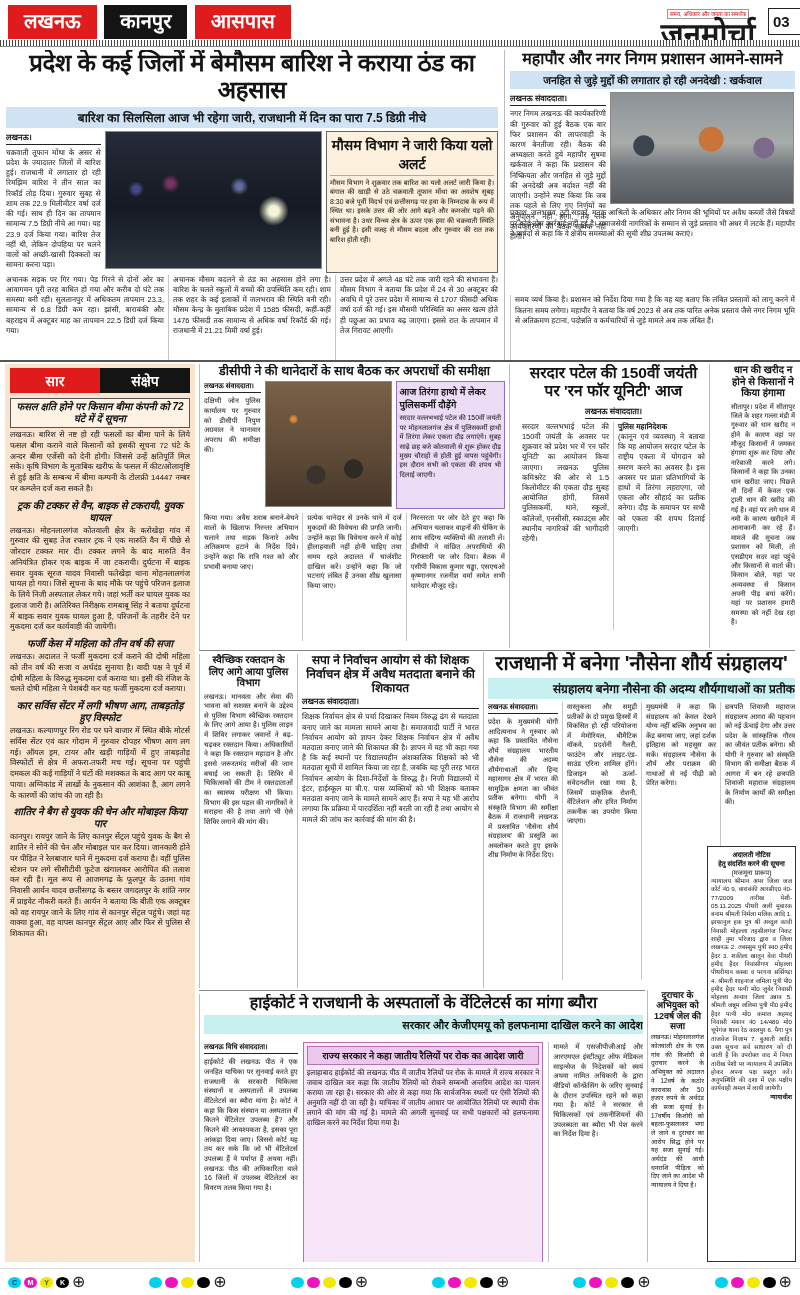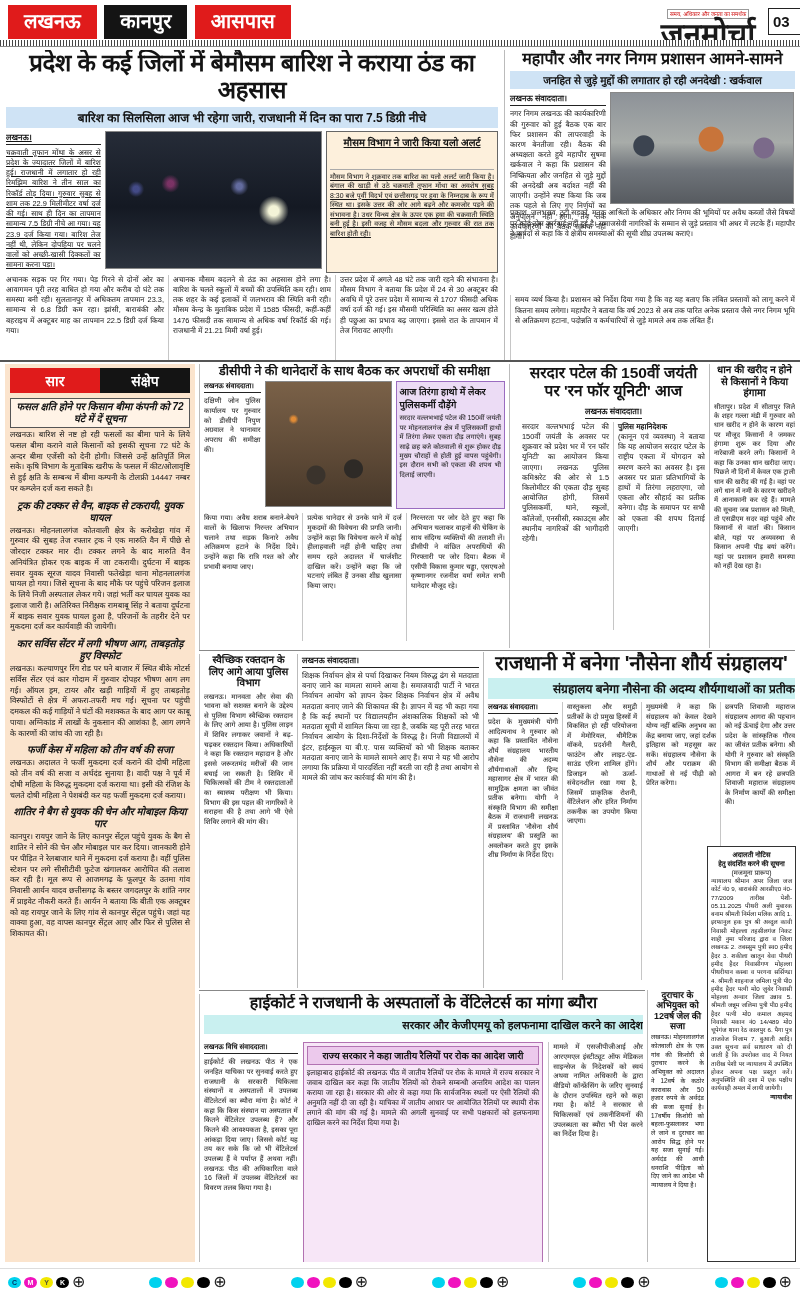--- a/index.html
+++ b/index.html
@@ -21,21 +21,21 @@
   .h-med{font-weight:800;text-align:center;line-height:1.15;}
   .strip{background:#cfe3f5;font-weight:bold;text-align:center;font-size:12px;padding:2px 0;margin:3px 0;}
   .strip.cyan{background:#c9f0f0;text-align:right;}
   .byline{font-size:8px;font-weight:bold;border-bottom:1px solid #222;padding-bottom:2px;margin:0 0 3px;display:block;}
   p.b{font-size:7.4px;line-height:1.38;text-align:justify;margin:0;}
   .cols{display:flex;gap:4px;}
   .cols>div{flex:1;min-width:0;}
   .cols>div+div{border-left:1px solid #c6c6c6;padding-left:4px;}
   
   .alert-box{border:1px solid #666;background:#fdf0dc;padding:3px;}
-  .alert-box .t{font-weight:800;font-size:10px;text-align:center;border-bottom:1px solid #aaa;padding-bottom:20px;margin-bottom:2px;}
+  .alert-box .t{font-weight:800;font-size:14px;text-align:center;border-bottom:1px solid #aaa;padding-bottom:2px;margin-bottom:2px;}
   .tiranga{border:1px solid #9a6cc0;background:#ecdcf5;padding:3px;}
   .tiranga .t{font-weight:800;font-size:9.5px;text-align:left;margin-bottom:2px;}
   .purple-box{border:1px solid #b272b2;background:#f7e6f7;padding:3px;}
   .purple-box .t{background:#ecc9ec;border:1px solid #b272b2;font-weight:800;font-size:9.5px;text-align:center;padding:2px;margin-bottom:3px;}
   .notice{border:1px solid #333;background:#fff;padding:3px;}
   .notice .t{font-weight:800;font-size:6.8px;text-align:center;margin:0;}
   .notice p.b{font-size:6.2px;line-height:1.34;}
   
   #saar{background:#fbe4cd;padding:4px 5px;}
   .saar-hdr{display:flex;margin-bottom:4px;}
@@ -87,21 +87,21 @@
       <span class="tagline">समय, अधिकार और जनता का समर्थक</span>
       <div class="logo">जनमोर्चा</div>
     </div>
     <div class="abs pagenum" style="left:768px;top:8px;">03</div>
   </div>
   <div class="abs stripes" style="left:0;top:40px;width:800px;"></div>
 
   <div class="abs" style="left:6px;top:50px;width:492px;height:310px;">
     <div class="h-lead">प्रदेश के कई जिलों में बेमौसम बारिश ने कराया ठंड का अहसास</div>
     <div class="strip">बारिश का सिलसिला आज भी रहेगा जारी, राजधानी में दिन का पारा 7.5 डिग्री नीचे</div>
-    <div style="display:flex;gap:4px;height:140px;text-decoration:underline;">
+    <div style="display:flex;gap:4px;height:140px;">
       <div style="width:96px;">
         <span class="byline">लखनऊ।</span>
         <p class="b">चक्रवाती तूफान मोंथा के असर से प्रदेश के ज्यादातर जिलों में बारिश हुई। राजधानी में लगातार हो रही रिमझिम बारिश ने तीन साल का रिकॉर्ड तोड़ दिया। गुरुवार सुबह से शाम तक 22.9 मिलीमीटर वर्षा दर्ज की गई। साथ ही दिन का तापमान सामान्य 7.5 डिग्री नीचे आ गया। यह 23.9 दर्ज किया गया। बारिश तेज नहीं थी, लेकिन दोपहिया पर चलने वालों को अच्छी-खासी दिक्कतों का सामना करना पड़ा।</p>
       </div>
       <div class="photo ph-lead" style="width:218px;height:136px;"></div>
       <div class="alert-box" style="width:166px;height:134px;">
         <div class="t">मौसम विभाग ने जारी किया यलो अलर्ट</div>
         <p class="b" style="font-size:6.9px;">मौसम विभाग ने शुक्रवार तक बारिश का यलो अलर्ट जारी किया है। बंगाल की खाड़ी से उठे चक्रवाती तूफान मोंथा का अवशेष सुबह 8:30 बजे पूर्वी विदर्भ एवं छत्तीसगढ़ पर हवा के निम्नदाब के रूप में स्थित था। इसके उत्तर की ओर आगे बढ़ने और कमजोर पड़ने की संभावना है। उधर विन्ध्य क्षेत्र के ऊपर एक हवा की चक्रवाती स्थिति बनी हुई है। इसी वजह से मौसम बदला और गुरुवार की रात तक बारिश होती रही।</p>
       </div>
     </div>
@@ -147,26 +147,26 @@
     </div>
     <div>
       <div class="brief-t boxed">फसल क्षति होने पर किसान बीमा कंपनी को 72 घंटे में दें सूचना</div>
       <p class="b">लखनऊ। बारिश से नष्ट हो रही फसलों का बीमा पाने के लिये फसल बीमा कराने वाले किसानों को इसकी सूचना 72 घंटे के अन्दर बीमा एजेंसी को देनी होगी। जिससे उन्हें क्षतिपूर्ति मिल सके। कृषि विभाग के मुताबिक खरीफ के फसल में कीट/ओलावृष्टि से हुई क्षति के सम्बन्ध में बीमा कम्पनी के टोलफ्री 14447 नम्बर पर कम्प्लेन दर्ज करा सकते है।</p>
     </div>
     <div>
       <div class="brief-t">ट्रक की टक्कर से वैन, बाइक से टकरायी, युवक घायल</div>
       <p class="b">लखनऊ। मोहनलालगंज कोतवाली क्षेत्र के करोखेड़ा गांव में गुरुवार की सुबह तेज रफ्तार ट्रक ने एक मारुति वैन में पीछे से जोरदार टक्कर मार दी। टक्कर लगने के बाद मारुति वैन अनियंत्रित होकर एक बाइक में जा टकरायी। दुर्घटना में बाइक सवार युवक सूरज यादव निवासी फतेखेड़ा थाना मोहनलालगंज घायल हो गया। जिसे सूचना के बाद मौके पर पहुंचे परिजन इलाज के लिये निजी अस्पताल लेकर गये। जहां भर्ती कर घायल युवक का इलाज जारी है। अतिरिक्त निरीक्षक रामबाबू सिंह ने बताया दुर्घटना में बाइक सवार युवक घायल हुआ है, परिजनों के तहरीर देने पर मुकदमा दर्ज कर कार्यवाही की जायेगी।</p>
     </div>
     <div>
+      <div class="brief-t">फर्जी केस में महिला को तीन वर्ष की सजा</div>
+      <p class="b">लखनऊ। अदालत ने फर्जी मुकदमा दर्ज कराने की दोषी महिला को तीन वर्ष की सजा व अर्थदंड सुनाया है। वादी पक्ष ने पूर्व में दोषी महिला के विरुद्ध मुकदमा दर्ज कराया था। इसी की रंजिश के चलते दोषी महिला ने पेशबंदी कर यह फर्जी मुकदमा दर्ज कराया।</p>
+    </div>
+    <div>
       <div class="brief-t">कार सर्विस सेंटर में लगी भीषण आग, ताबड़तोड़ हुए विस्फोट</div>
       <p class="b">लखनऊ। कल्याणपुर रिंग रोड पर घने बाजार में स्थित बीके मोटर्स सर्विस सेंटर एवं कार गोदाम में गुरुवार दोपहर भीषण आग लग गई। ऑयल ड्रम, टायर और खड़ी गाड़ियों में हुए ताबड़तोड़ विस्फोटों से क्षेत्र में अफरा-तफरी मच गई। सूचना पर पहुंची दमकल की कई गाड़ियों ने घंटों की मशक्कत के बाद आग पर काबू पाया। अग्निकांड में लाखों के नुकसान की आशंका है, आग लगने के कारणों की जांच की जा रही है।</p>
-    </div>
-    <div>
-      <div class="brief-t">फर्जी केस में महिला को तीन वर्ष की सजा</div>
-      <p class="b">लखनऊ। अदालत ने फर्जी मुकदमा दर्ज कराने की दोषी महिला को तीन वर्ष की सजा व अर्थदंड सुनाया है। वादी पक्ष ने पूर्व में दोषी महिला के विरुद्ध मुकदमा दर्ज कराया था। इसी की रंजिश के चलते दोषी महिला ने पेशबंदी कर यह फर्जी मुकदमा दर्ज कराया।</p>
     </div>
     <div>
       <div class="brief-t">शातिर ने बैग से युवक की चेन और मोबाइल किया पार</div>
       <p class="b">कानपुर। रायपुर जाने के लिए कानपुर सेंट्रल पहुंचे युवक के बैग से शातिर ने सोने की चेन और मोबाइल पार कर दिया। जानकारी होने पर पीड़ित ने रेलबाजार थाने में मुकदमा दर्ज कराया है। वहीं पुलिस स्टेशन पर लगे सीसीटीवी फुटेज खंगालकर आरोपित की तलाश कर रही है। मूल रूप से आजमगढ़ के फूलपुर के उतमा गांव निवासी आर्यन यादव छत्तीसगढ़ के बस्तर जगदलपुर के शांति नगर में प्राइवेट नौकरी करते हैं। आर्यन ने बताया कि बीती एक अक्टूबर को वह रायपुर जाने के लिए गांव से कानपुर सेंट्रल पहुंचे। जहां यह वाक्या हुआ, वह वापस कानपुर सेंट्रल आए और फिर से पुलिस से शिकायत की।</p>
     </div>
   </div>
 
   <div class="abs" style="left:199px;top:364px;width:306px;height:286px;border-left:1px solid #bbb;padding-left:4px;">
     <div class="h-med" style="font-size:12.5px;">डीसीपी ने की थानेदारों के साथ बैठक कर अपराधों की समीक्षा</div>
     <div style="display:flex;gap:4px;height:128px;margin-top:3px;">
@@ -200,33 +200,34 @@
       <div>
           <p class="b">सरदार वल्लभभाई पटेल की 150वीं जयंती के अवसर पर शुक्रवार को प्रदेश भर में 'रन फॉर यूनिटी' का आयोजन किया जाएगा। लखनऊ पुलिस कमिश्नरेट की ओर से 1.5 किलोमीटर की एकता दौड़ सुबह आयोजित होगी, जिसमें पुलिसकर्मी, थाने, स्कूलों, कॉलेजों, एनसीसी, स्काउट्स और स्थानीय नागरिकों की भागीदारी रहेगी।</p>
         </div>
       <div>
         <p class="b"><b>पुलिस महानिदेशक</b></p>
         <p class="b">(कानून एवं व्यवस्था) ने बताया कि यह आयोजन सरदार पटेल के राष्ट्रीय एकता में योगदान को स्मरण करने का अवसर है। इस अवसर पर प्रातः प्रतिभागियों के हाथों में तिरंगा लहराएगा, जो एकता और सौहार्द का प्रतीक बनेगा। दौड़ के समापन पर सभी को एकता की शपथ दिलाई जाएगी।</p>
       </div>
     </div>
   </div>
 
-  <div class="abs" style="left:709px;top:364px;width:86px;height:284px;border-left:1px solid #bbb;padding-left:4px;">
+  <div class="abs" style="left:709px;top:364px;width:86px;height:284px;border-left:1px solid #bbb;padding-left:21px;">
     <div class="h-med" style="font-size:10px;">धान की खरीद न होने से किसानों ने किया हंगामा</div>
     <p class="b" style="font-size:6.8px;margin-top:3px;">सीतापुर। प्रदेश में सीतापुर जिले के शहर गल्ला मंडी में गुरुवार को धान खरीद न होने के कारण वहां पर मौजूद किसानों ने जमकर हंगामा शुरू कर दिया और नारेबाजी करने लगे। किसानों ने कहा कि उनका धान खरीदा जाए। पिछले नौ दिनों में केवल एक ट्राली धान की खरीद की गई है। वहां पर लगे धान में नमी के कारण खरीदने में आनाकानी कर रहे हैं। मामले की सूचना जब प्रशासन को मिली, तो एसडीएम सदर वहां पहुंचे और किसानों से वार्ता की। किसान बोले, यहां पर अव्यवस्था से किसान अपनी पीड़ बयां करेंगे। यहां पर प्रशासन हमारी समस्या को नहीं देख रहा है।</p>
   </div>
 
   <div class="abs hrule" style="left:199px;top:650px;width:596px;height:1px;background:#888;"></div>
 
   <div class="abs" style="left:199px;top:654px;width:94px;height:334px;border-left:1px solid #bbb;padding-left:4px;">
     <div class="h-med" style="font-size:10px;">स्वैच्छिक रक्तदान के लिए आगे आया पुलिस विभाग</div>
     <p class="b" style="font-size:7px;margin-top:3px;">लखनऊ। मानवता और सेवा की भावना को सशक्त बनाने के उद्देश्य से पुलिस विभाग स्वैच्छिक रक्तदान के लिए आगे आया है। पुलिस लाइन में शिविर लगाकर जवानों ने बढ़-चढ़कर रक्तदान किया। अधिकारियों ने कहा कि रक्तदान महादान है और इससे जरूरतमंद मरीजों की जान बचाई जा सकती है। शिविर में चिकित्सकों की टीम ने रक्तदाताओं का स्वास्थ्य परीक्षण भी किया। विभाग की इस पहल की नागरिकों ने सराहना की है तथा आगे भी ऐसे शिविर लगाने की मांग की।</p>
   </div>
 
   <div class="abs" style="left:297px;top:654px;width:182px;height:334px;border-left:1px solid #bbb;padding-left:4px;">
+    <div class="h-med" style="font-size:12px;">सपा ने निर्वाचन आयोग से की शिक्षक निर्वाचन क्षेत्र में अवैध मतदाता बनाने की शिकायत</div>
     <span class="byline">लखनऊ संवाददाता।</span>
     <p class="b">शिक्षक निर्वाचन क्षेत्र से पर्चा दिखाकर नियम विरुद्ध ढंग से मतदाता बनाए जाने का मामला सामने आया है। समाजवादी पार्टी ने भारत निर्वाचन आयोग को ज्ञापन देकर शिक्षक निर्वाचन क्षेत्र में अवैध मतदाता बनाए जाने की शिकायत की है। ज्ञापन में यह भी कहा गया है कि कई स्थानों पर विद्यालयहीन अंशकालिक शिक्षकों को भी मतदाता सूची में शामिल किया जा रहा है, जबकि यह पूरी तरह भारत निर्वाचन आयोग के दिशा-निर्देशों के विरुद्ध है। निजी विद्यालयों में इंटर, हाईस्कूल या बी.ए. पास व्यक्तियों को भी शिक्षक बताकर मतदाता बनाए जाने के मामले सामने आए हैं। सपा ने यह भी आरोप लगाया कि प्रक्रिया में पारदर्शिता नहीं बरती जा रही है तथा आयोग से मामले की जांच कर कार्रवाई की मांग की है।</p>
   </div>
 
   <div class="abs" style="left:483px;top:652px;width:312px;height:336px;border-left:1px solid #bbb;padding-left:4px;">
     <div class="h-med" style="font-size:20px;">राजधानी में बनेगा 'नौसेना शौर्य संग्रहालय'</div>
     <div class="strip cyan">संग्रहालय बनेगा नौसेना की अदम्य शौर्यगाथाओं का प्रतीक</div>
     <div class="cols" style="height:278px;">
       <div>
         <span class="byline" style="font-size:7px;">लखनऊ संवाददाता।</span>

